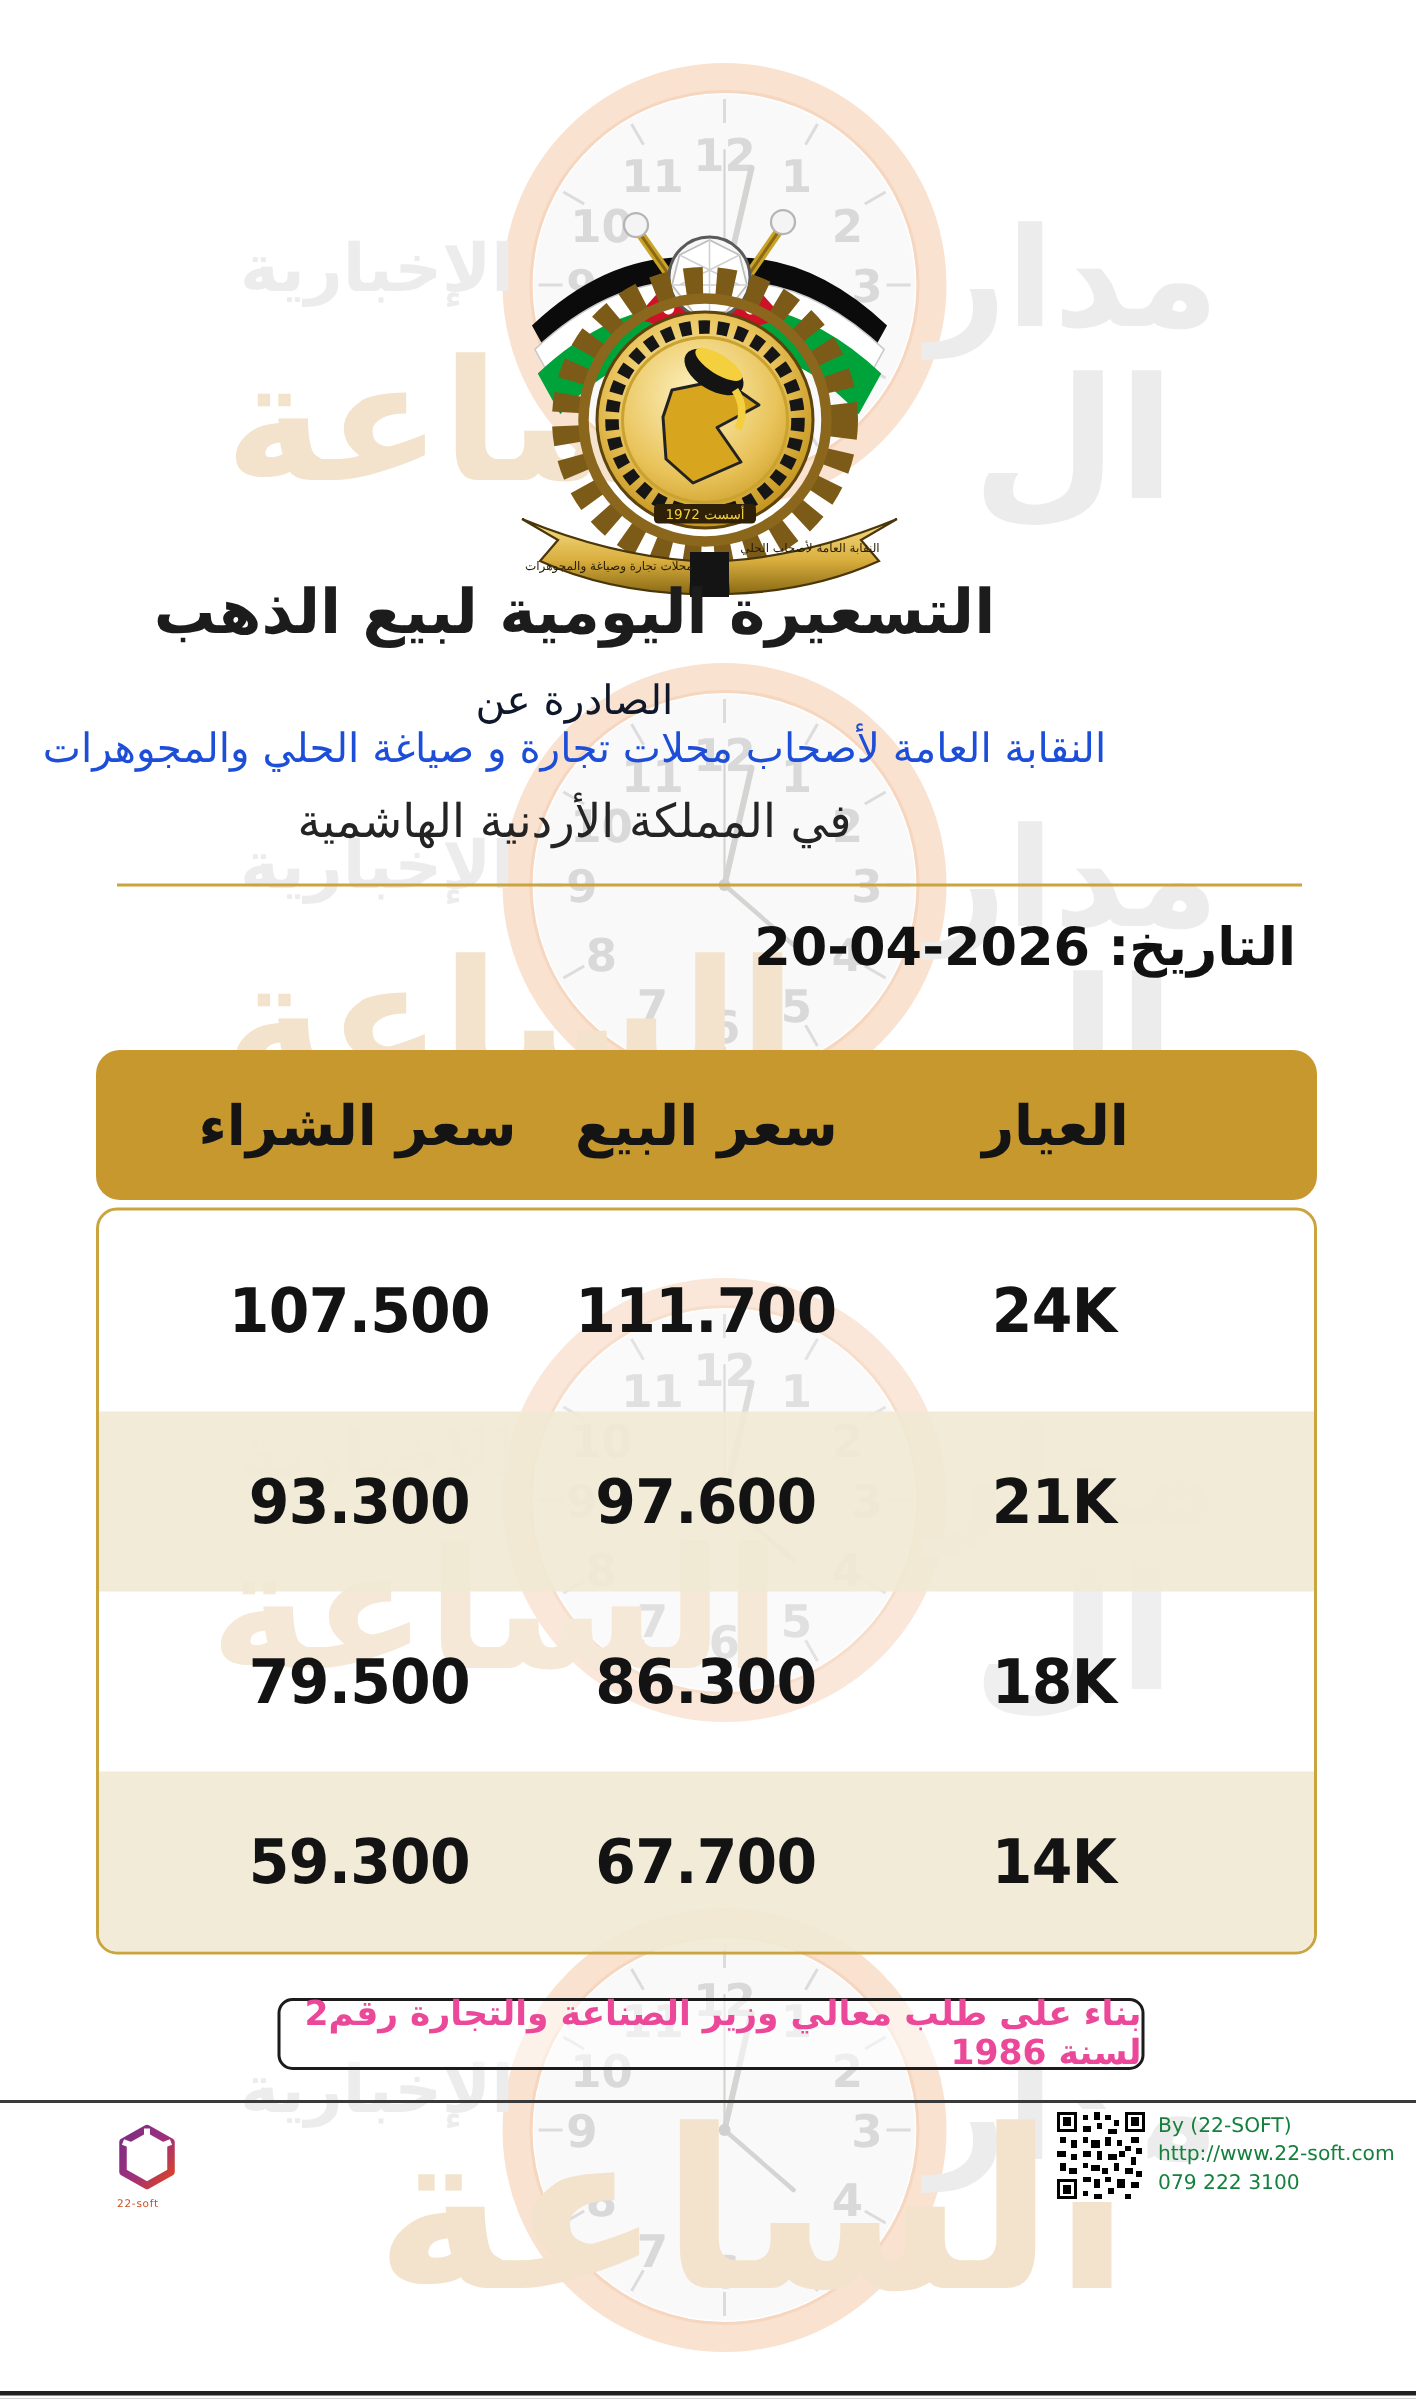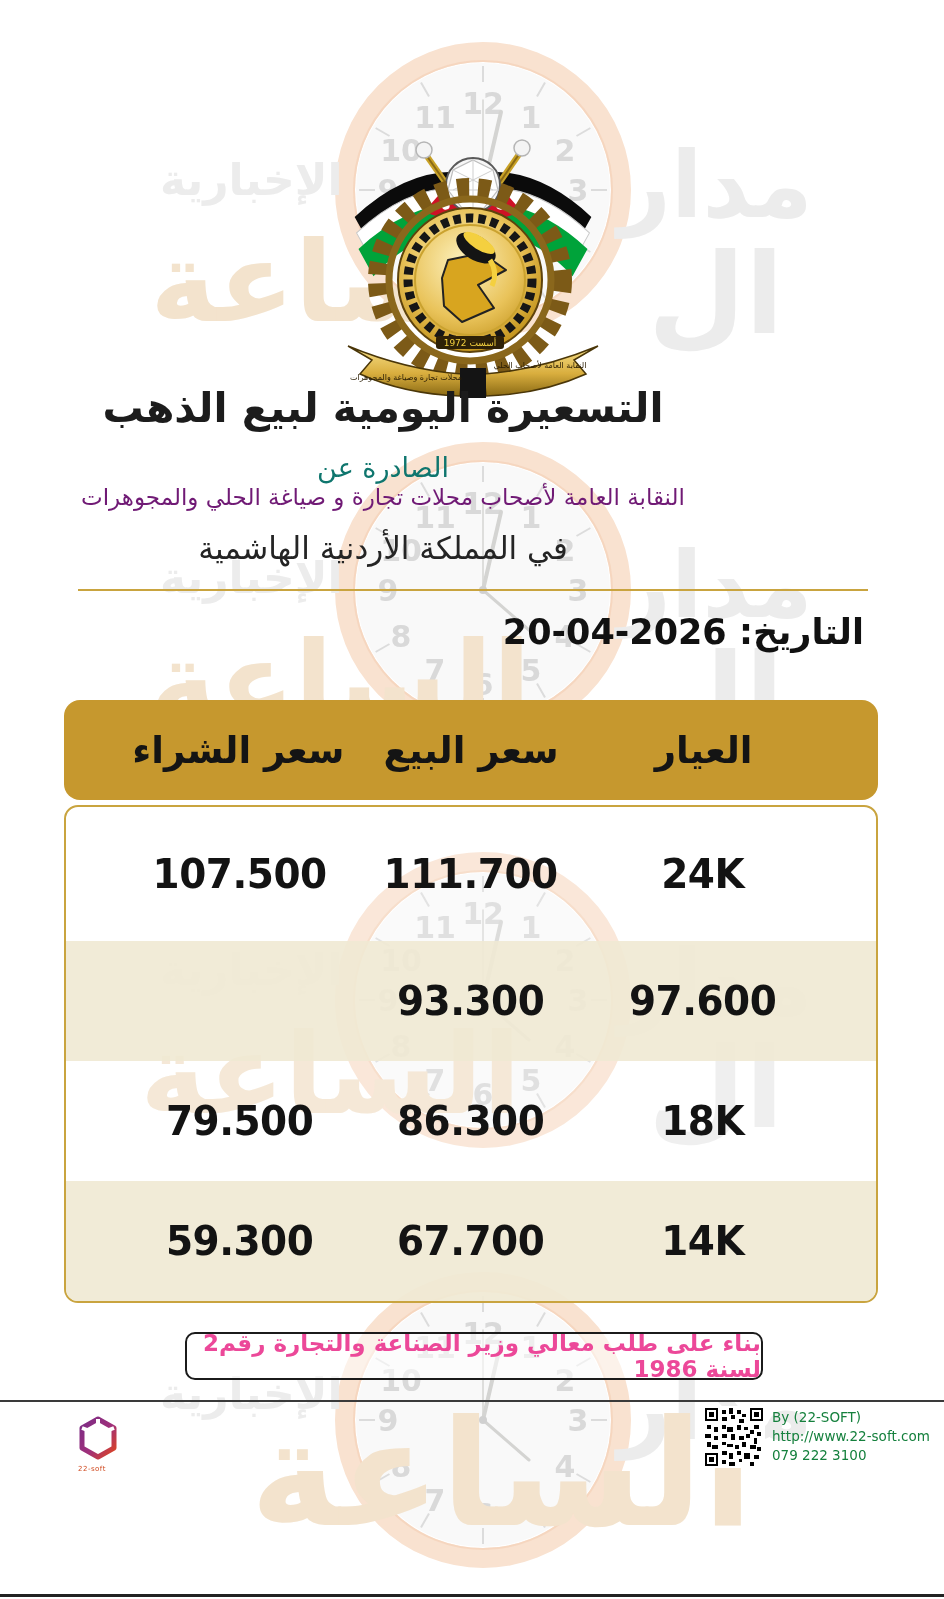--- a/index.html
+++ b/index.html
@@ -10,22 +10,22 @@
   }
   
   .wm{position:absolute;inset:0;z-index:0;pointer-events:none;}
   .watch{position:absolute;width:300px;height:300px;left:333px;}
   .wm-word{position:absolute;font-weight:bold;line-height:1;white-space:nowrap;color:#ececec;}
   .wm-tan{color:#f3e3cd;}
   
   .content{position:absolute;inset:0;z-index:1;}
   .center-line{position:absolute;left:0;width:766px;text-align:center;color:#1c1c1c;}
   .title{top:384px;font-size:41px;font-weight:bold;}
-  .issued{top:452px;font-size:27px;font-weight:500;color:#0f766e;}
-  .syndicate{top:484px;font-size:23px;font-weight:500;color:#701a75;}
+  .issued{top:452px;font-size:27px;font-weight:500;color:#0f172a;}
+  .syndicate{top:484px;font-size:27px;font-weight:500;color:#1d4ed8;}
   .country{top:530px;font-size:31px;font-weight:500;color:#242424;}
   .gold-rule{position:absolute;left:78px;top:589px;width:790px;height:2px;background:#c9a43f;}
   .date-row{position:absolute;top:612px;left:0;width:944px;height:52px;font-size:35px;font-weight:bold;color:#111;}
   .date-right{position:absolute;right:80px;top:0;}
   .time-left{position:absolute;left:84px;top:0;}
   .thead{
     position:absolute;left:64px;top:700px;width:814px;height:100px;
     border-radius:16px;display:grid;grid-template-columns:1fr 1fr 1fr;
     align-items:center;padding:0 58px;box-sizing:border-box;
   }
@@ -242,20 +242,21 @@
       <div class="hcell">سعر الشراء</div>
     </div>
 
     <div class="tbody">
       <div class="t-row first">
         <div class="cell"><span>24K</span></div>
         <div class="cell"><span>111.700</span></div>
         <div class="cell"><span>107.500</span></div>
       </div>
       <div class="t-row alt">
+        <div class="cell"><span>21K</span></div>
         <div class="cell"><span>97.600</span></div>
         <div class="cell"><span>93.300</span></div>
       </div>
       <div class="t-row">
         <div class="cell"><span>18K</span></div>
         <div class="cell"><span>86.300</span></div>
         <div class="cell"><span>79.500</span></div>
       </div>
       <div class="t-row alt">
         <div class="cell"><span>14K</span></div>

